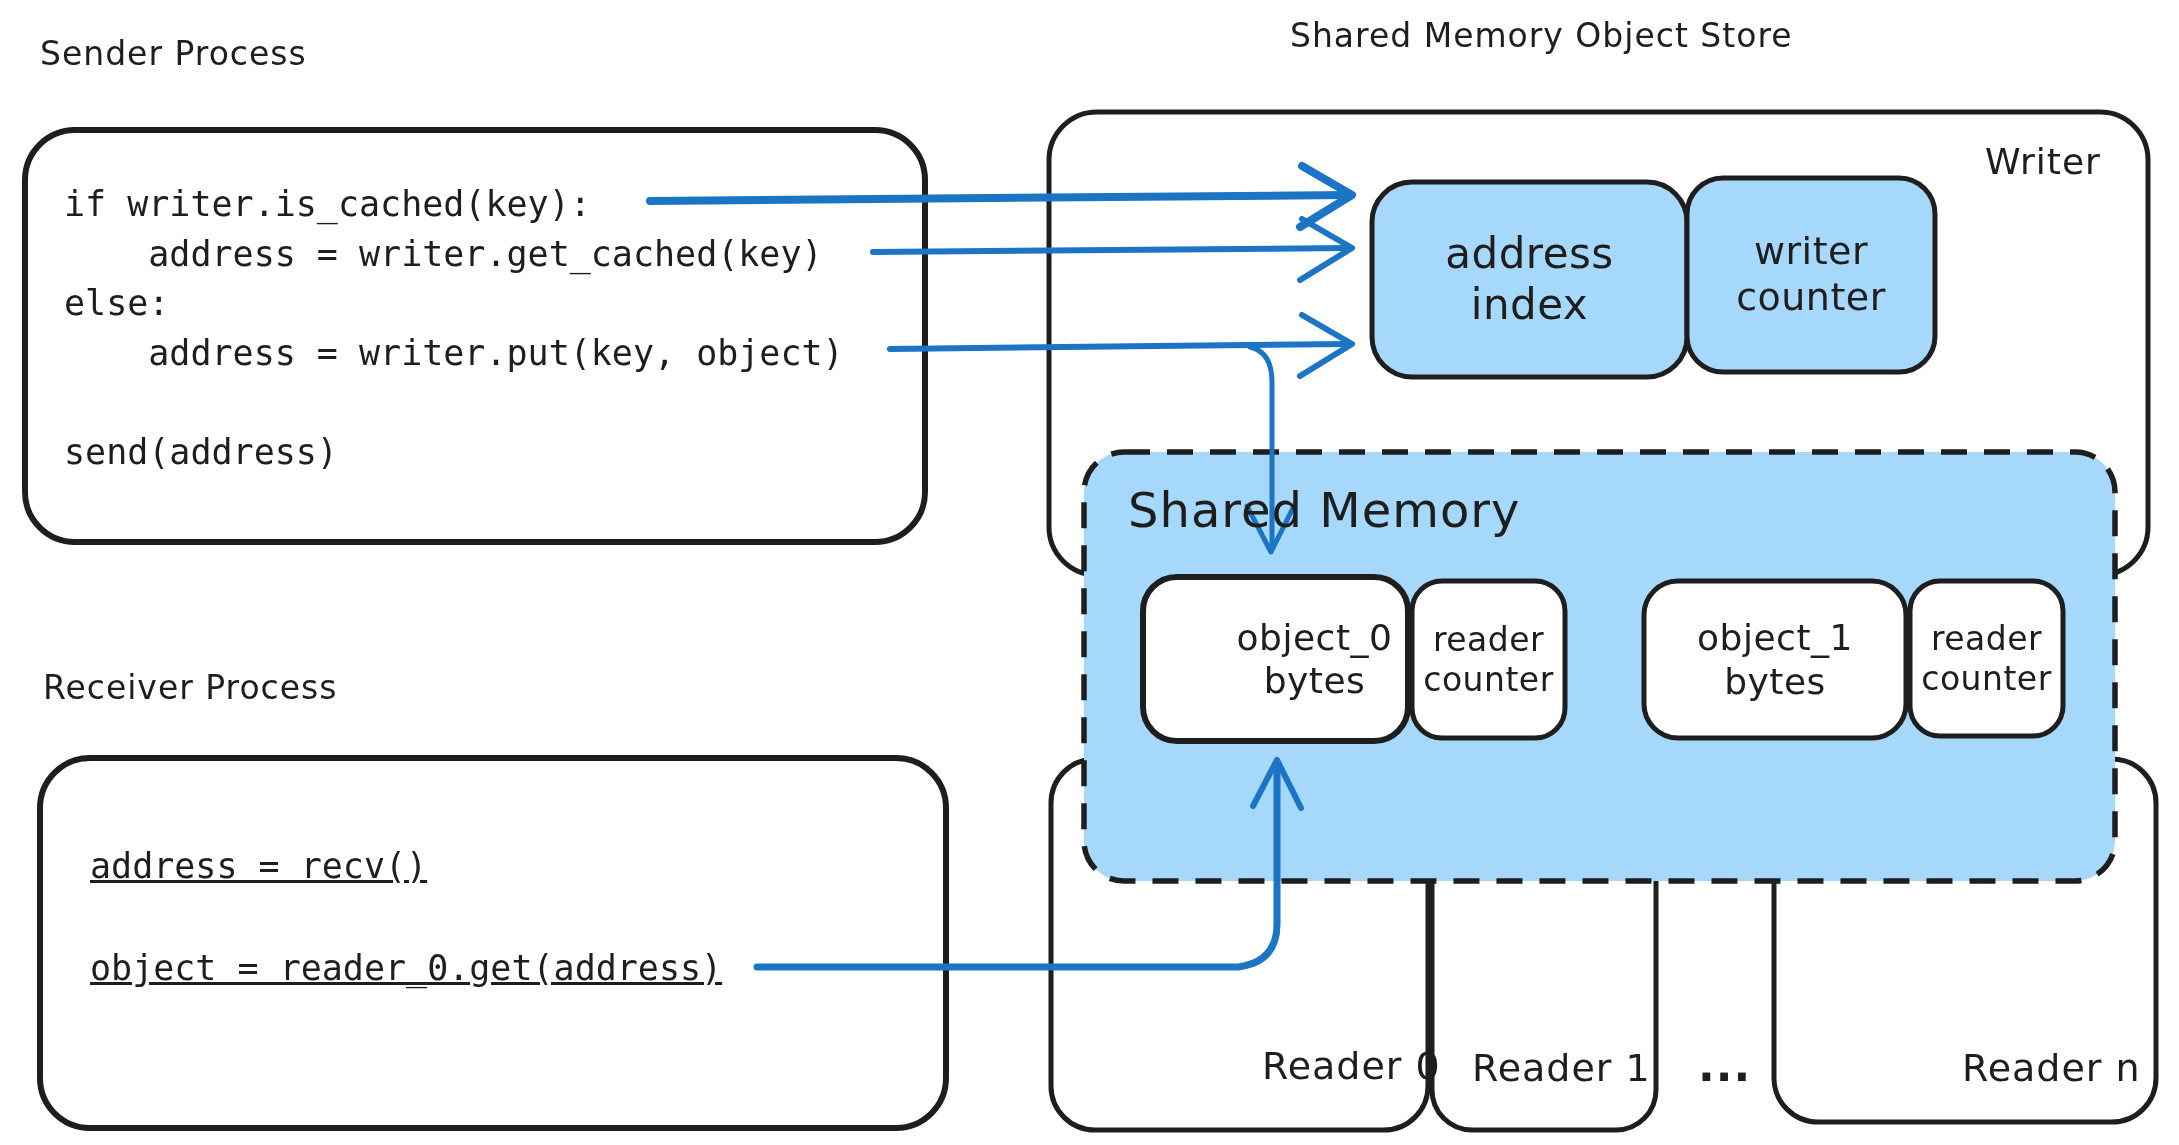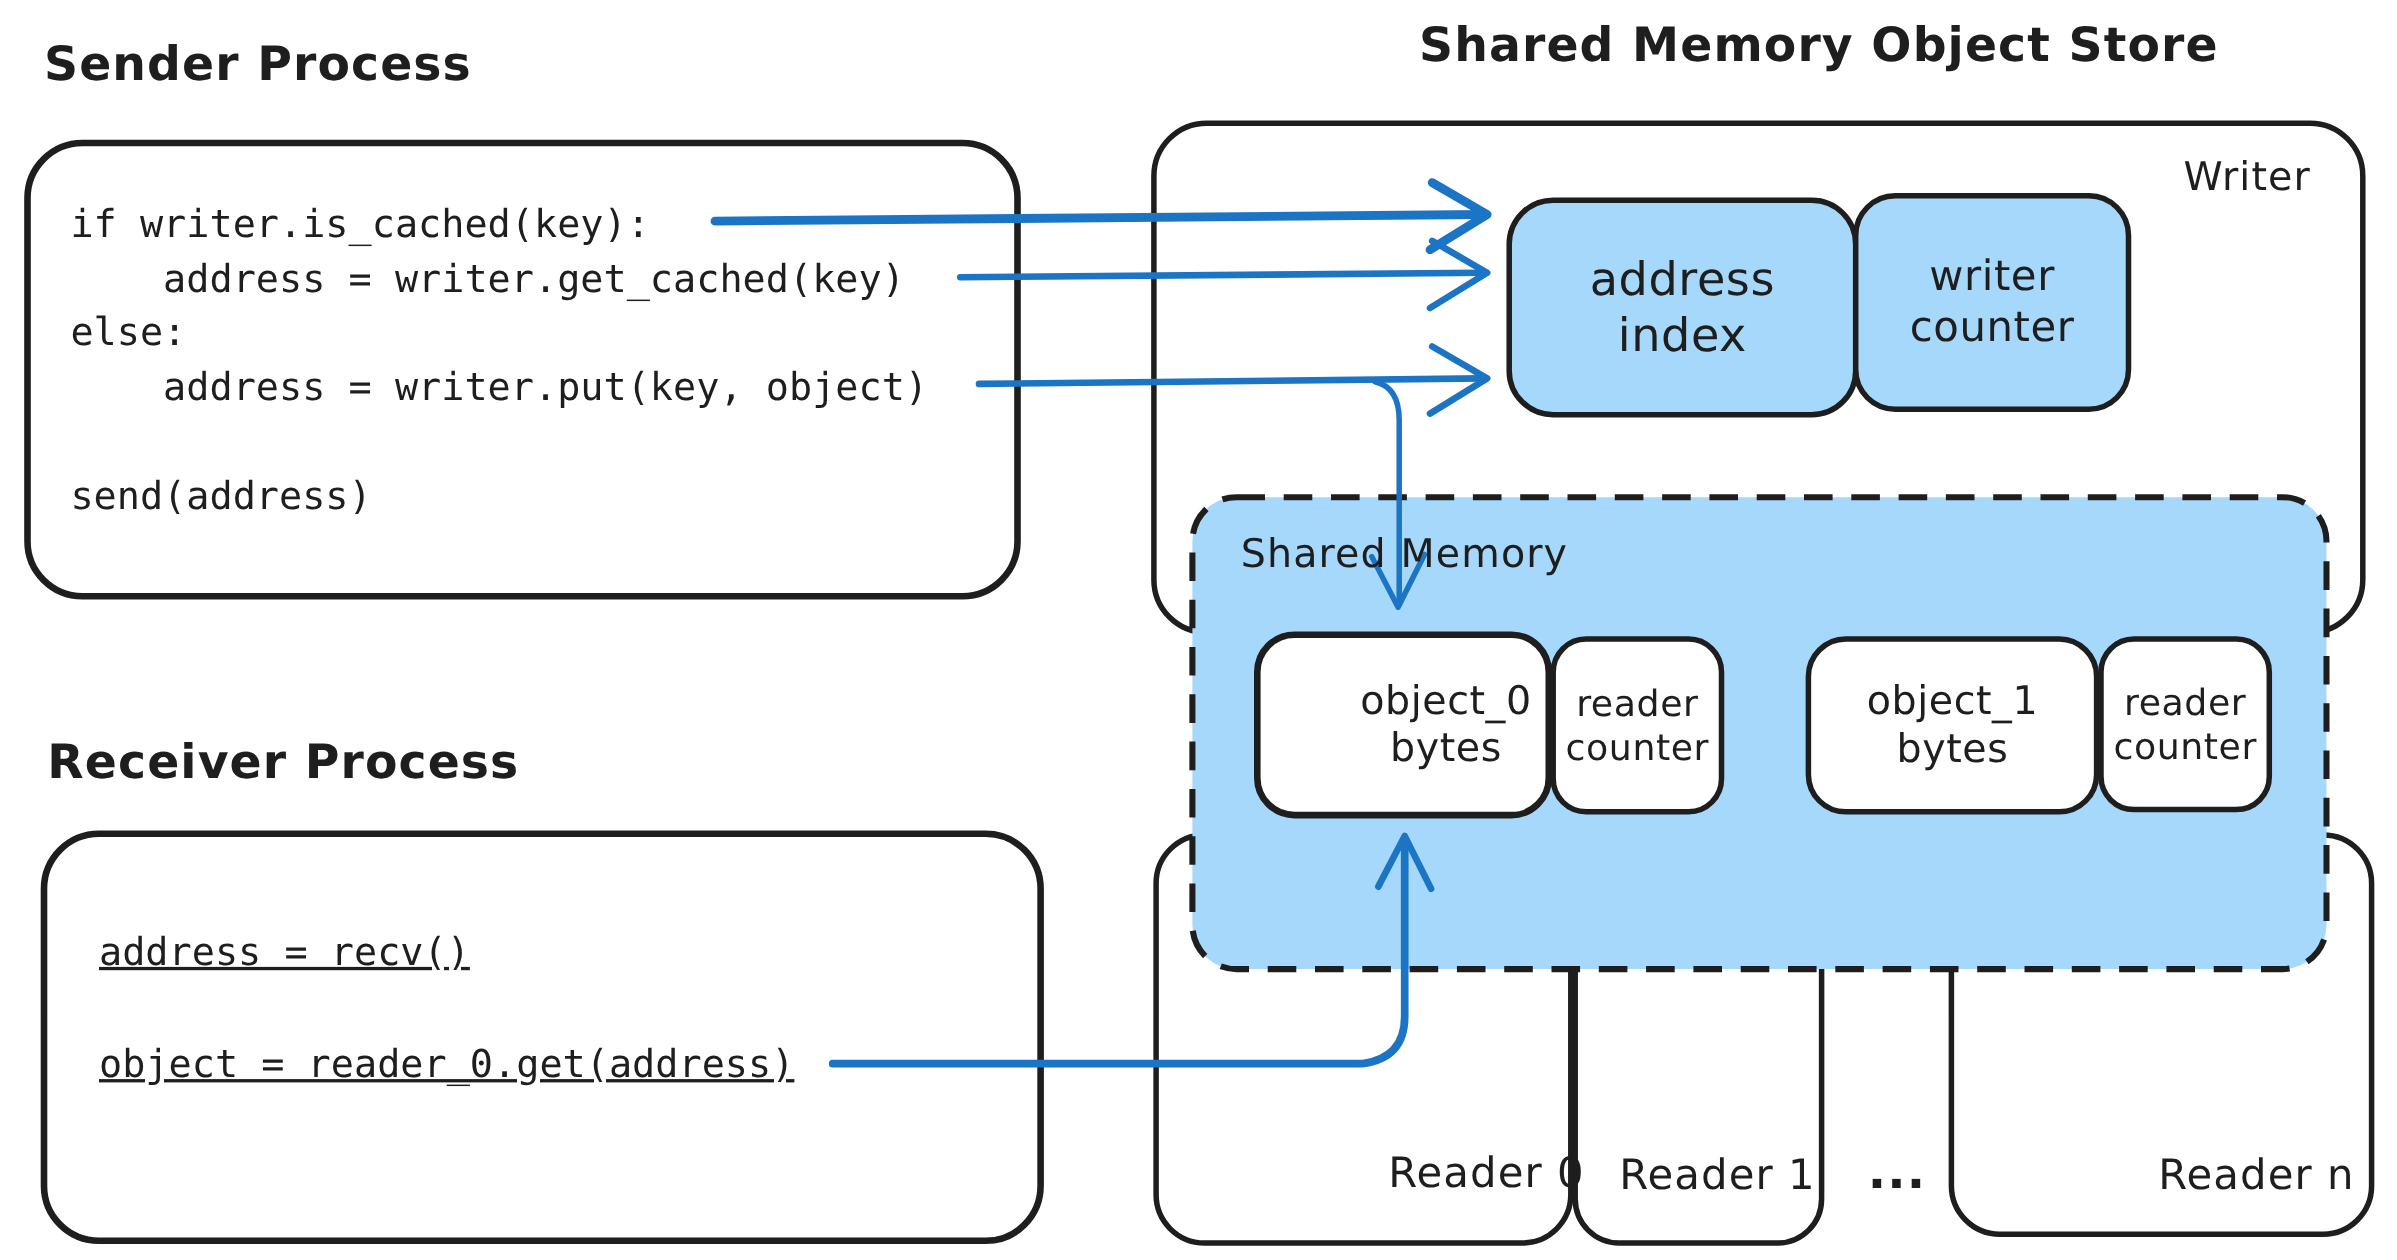--- a/index.html
+++ b/index.html
@@ -1,20 +1,20 @@
 <!DOCTYPE html>
 <html><head>
 <meta charset="utf-8">
 <style>
   html,body{margin:0;padding:0;background:#ffffff;}
   #canvas{position:relative;width:2179px;height:1145px;background:#ffffff;overflow:hidden;
           font-family:"DejaVu Sans",sans-serif;color:#1e1e1e;}
   #shapes{position:absolute;left:0;top:0;z-index:1;}
   .txt{position:absolute;z-index:5;color:#1e1e1e;line-height:1.2;}
-  .title{font-size:43px;font-weight:700;letter-spacing:1px;}
+  .title{font-size:33px;font-weight:400;letter-spacing:1px;}
   .code{font-family:"DejaVu Sans Mono",monospace;font-size:35px;white-space:pre;line-height:49.5px;}
   .code.recv{line-height:51px;}
   .boxlabel{display:flex;align-items:center;justify-content:center;text-align:center;
             white-space:pre-line;letter-spacing:0.5px;}
   .readerlabel{font-size:38px;letter-spacing:1px;}
 </style>
 </head>
 <body>
 
 <div id="canvas">
@@ -54,21 +54,21 @@
 
       <path d="M757,967 L1238,967 Q1277,962 1277,924 L1277,764" stroke-width="7"></path>
       <path d="M1253,806 L1277,760 L1301,808" stroke-width="6"></path>
     </g>
   </svg>
 
   <div class="txt title" style="left:40px;top:34px;">Sender Process</div>
   <div class="txt title" style="left:1290px;top:16px;">Shared Memory Object Store</div>
   <div class="txt title" style="left:43px;top:668px;">Receiver Process</div>
   <div class="txt" style="left:1985px;top:140px;font-size:36px;letter-spacing:1px;">Writer</div>
-  <div class="txt" style="left:1128px;top:482px;font-size:36px;letter-spacing:1px;">Shared Memory</div>
+  <div class="txt" style="left:1128px;top:482px;font-size:48px;letter-spacing:1px;">Shared Memory</div>
 
   <div class="txt code" style="left:64px;top:180px;">if writer.is_cached(key):
     address = writer.get_cached(key)
 else:
     address = writer.put(key, object)
 
 send(address)</div>
   <div class="txt code recv" style="left:90px;top:841px;text-decoration:underline;">address = recv()
 
 object = reader_0.get(address)</div>

